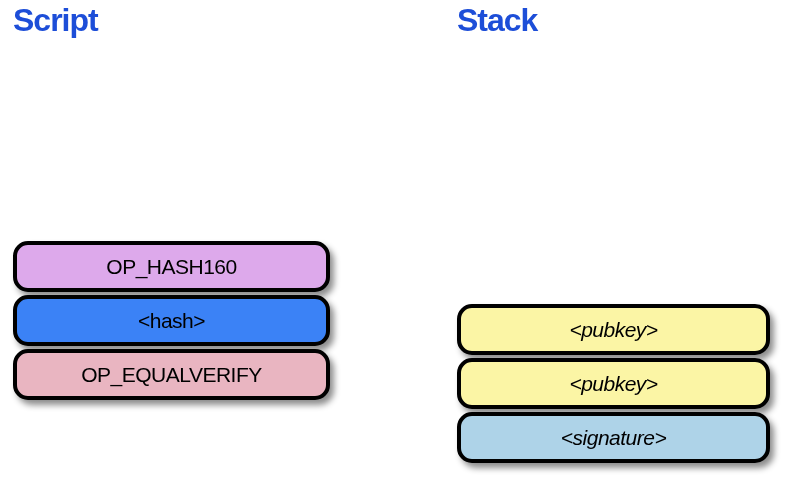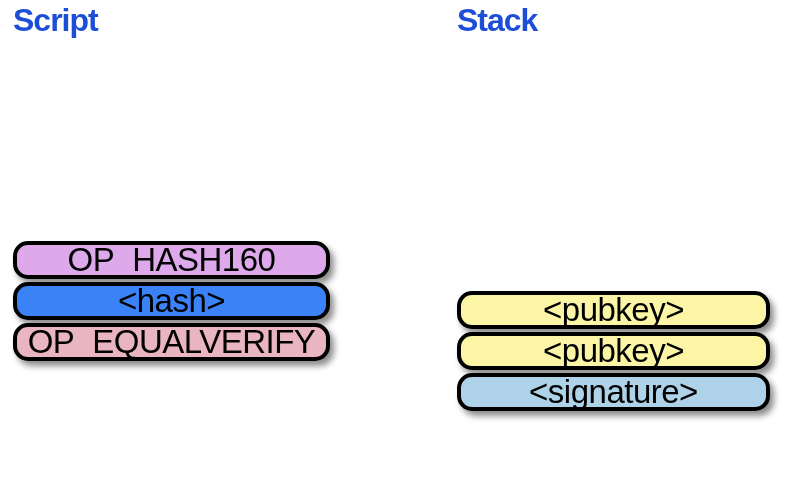--- a/index.html
+++ b/index.html
@@ -38,33 +38,34 @@
     flex-direction: column;
     gap: 3px;
   }
   .script-stack {
     left: 13px;
     top: 241px;
     width: 317px;
   }
   .stack-stack {
     left: 457px;
-    top: 291px;
+    top: 304px;
     width: 313px;
+    font-style: italic;
   }
   .box {
     box-sizing: border-box;
-    height: 38px;
+    height: 51px;
     border: 4px solid #000000;
     border-radius: 15px;
     box-shadow: 4px 5px 6px rgba(0, 0, 0, 0.45);
     display: flex;
     align-items: center;
     justify-content: center;
-    font-size: 33px;
+    font-size: 21px;
     font-weight: normal;
     color: #000000;
     letter-spacing: -0.5px;
     white-space: nowrap;
   }
 </style>
 </head>
 <body>
 
 <div class="canvas">

